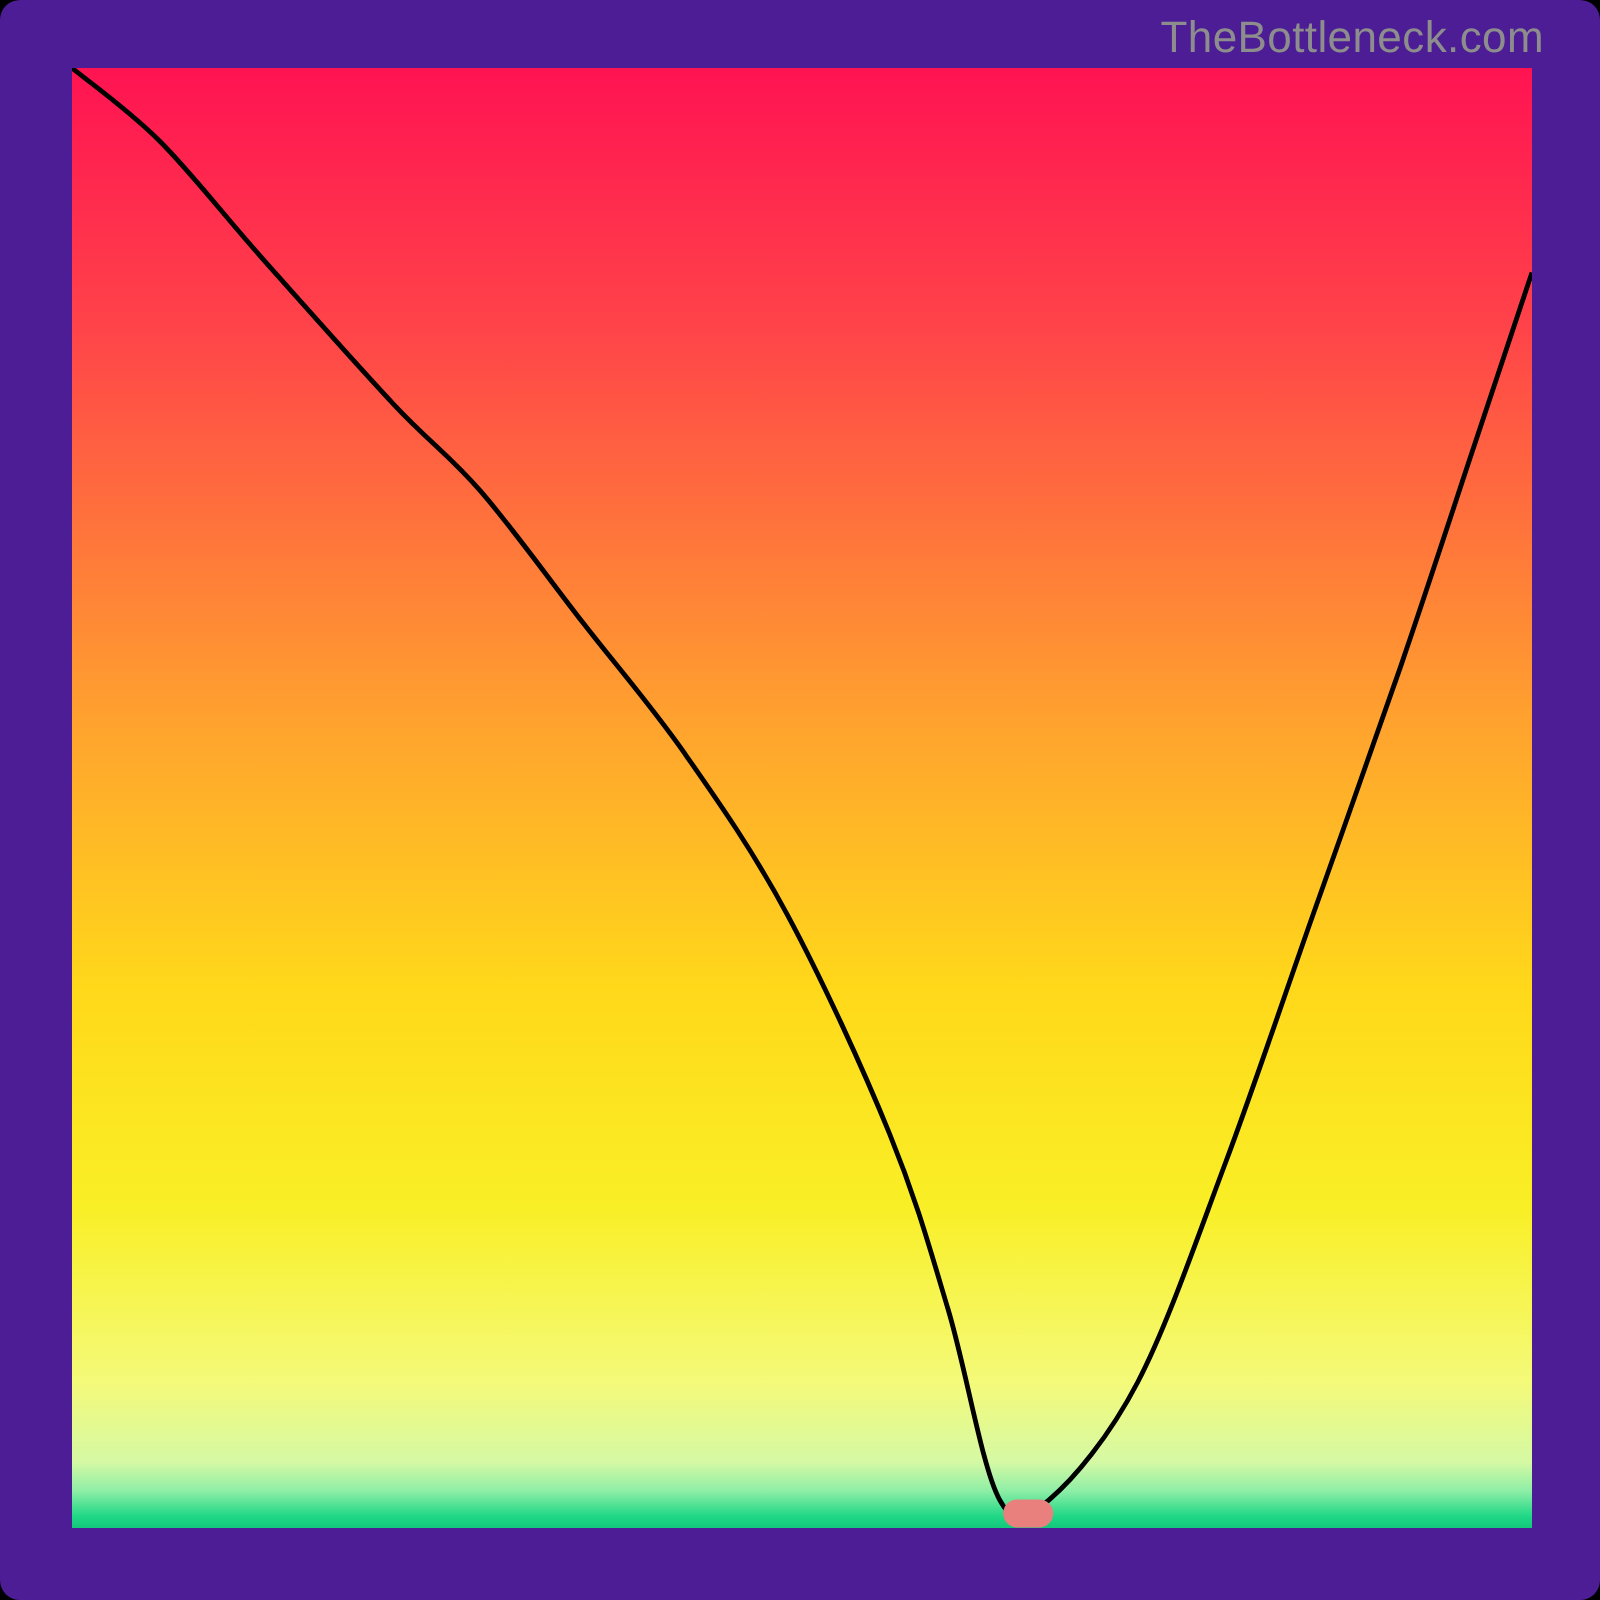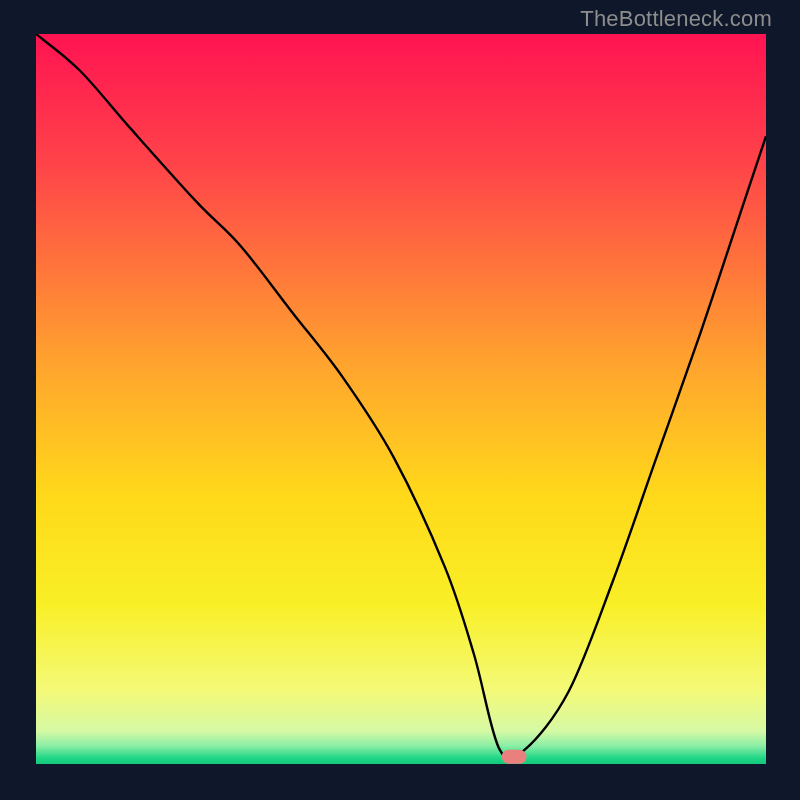--- a/index.html
+++ b/index.html
@@ -8,21 +8,22 @@
     width: 800px;
     height: 800px;
     overflow: hidden;
     background: #000;
     font-family: Arial, Helvetica, sans-serif;
   }
   .stage {
     position: relative;
     width: 800px;
     height: 800px;
-    background: #0f172a;
+    background: #4c1d95;
+    border-radius: 10px;
   }
   .plot {
     position: absolute;
     left: 36px;
     top: 34px;
     width: 730px;
     height: 730px;
     overflow: hidden;
   }
   .gradient {

